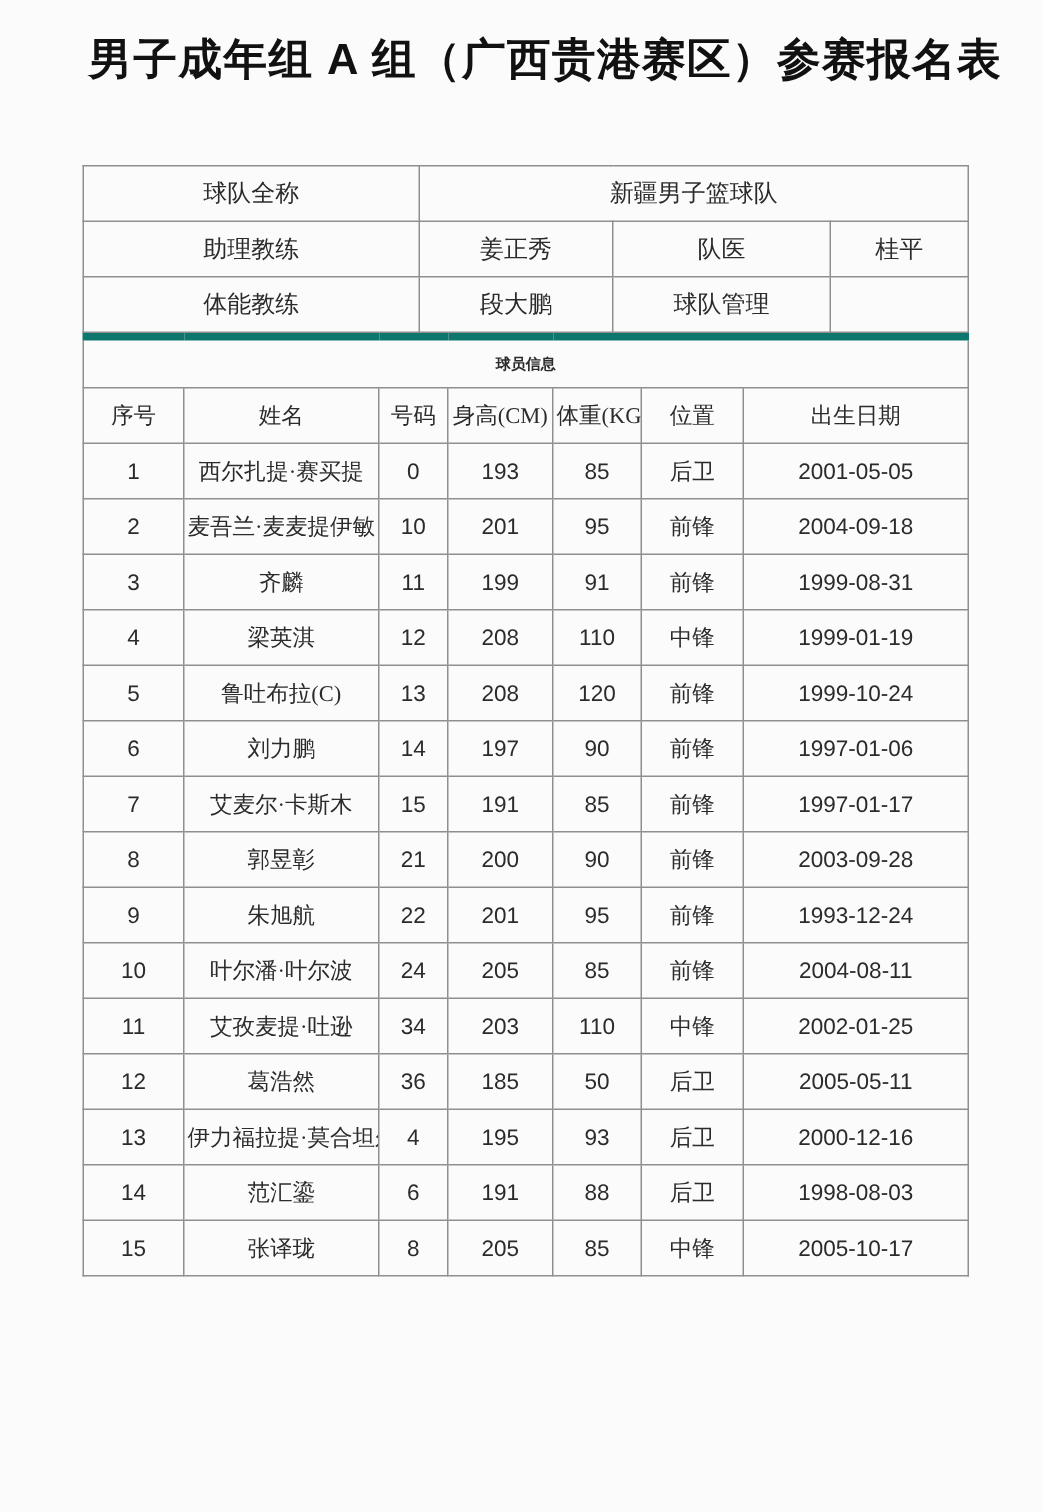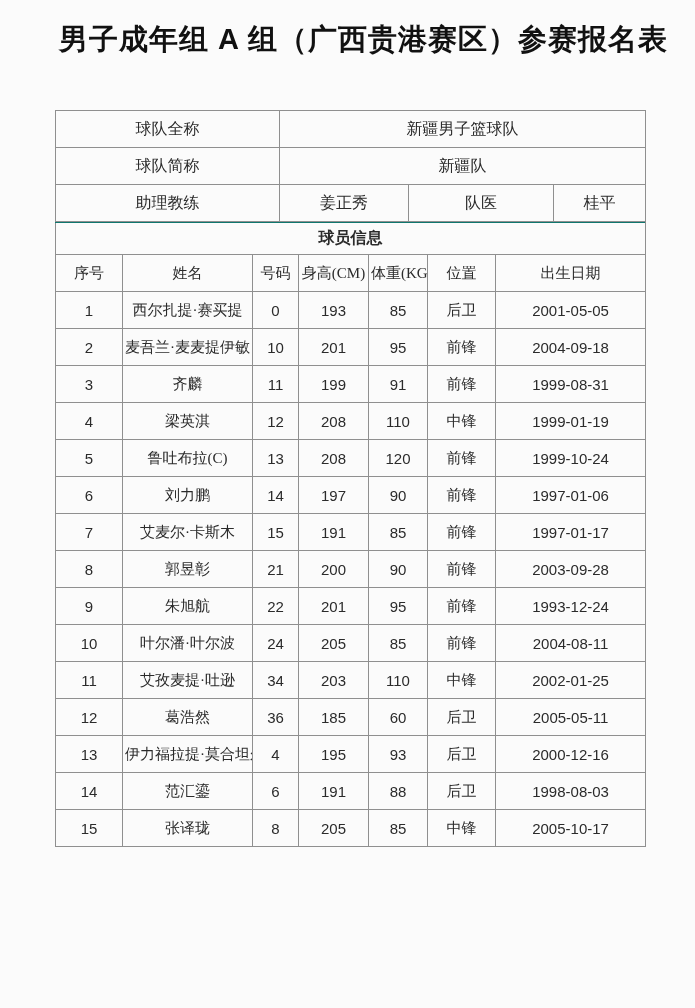--- a/index.html
+++ b/index.html
@@ -38,23 +38,23 @@
     font-size:16px;
     height:36px;
     padding:0 2px;
     overflow:hidden;
     white-space:nowrap;
     font-weight:400;
   }
   .players-table td, .players-table th{font-size:15px;}
   .section-row td{
     font-weight:700;
-    font-size:16px;
+    font-size:10px;
     height:31px;
-    border-top:1px solid #0f766e;
+    border-top:5px solid #0f766e;
   }
   .num{
     font-family:"Liberation Sans", sans-serif;
     font-size:15px;
   }
   .info-table{border-bottom:none;}
 </style>
 </head>
 <body>
 
@@ -68,28 +68,30 @@
         <col style="width:129px">
         <col style="width:145px">
         <col style="width:92px">
       </colgroup>
     <tbody>
       <tr>
         <td>球队全称</td>
         <td colspan="3">新疆男子篮球队</td>
       </tr>
       <tr>
-        <td>球队简称</td>
-        <td colspan="3">新疆队</td>
-      </tr>
-      <tr>
         <td>助理教练</td>
         <td>姜正秀</td>
         <td>队医</td>
         <td>桂平</td>
+      </tr>
+      <tr>
+        <td>体能教练</td>
+        <td>段大鹏</td>
+        <td>球队管理</td>
+        <td></td>
       </tr>
     </tbody>
   </table>
 
   <table class="players-table">
     <colgroup>
       <col style="width:67px">
         <col style="width:130px">
         <col style="width:46px">
       <col style="width:70px">
@@ -209,21 +211,21 @@
           <td class="num">203</td>
           <td class="num">110</td>
           <td>中锋</td>
           <td class="num">2002-01-25</td>
         </tr>
         <tr>
           <td class="num">12</td>
           <td>葛浩然</td>
           <td class="num">36</td>
           <td class="num">185</td>
-          <td class="num">60</td>
+          <td class="num">50</td>
           <td>后卫</td>
           <td class="num">2005-05-11</td>
         </tr>
         <tr>
           <td class="num">13</td>
           <td>伊力福拉提·莫合坦尔</td>
           <td class="num">4</td>
           <td class="num">195</td>
           <td class="num">93</td>
           <td>后卫</td>

